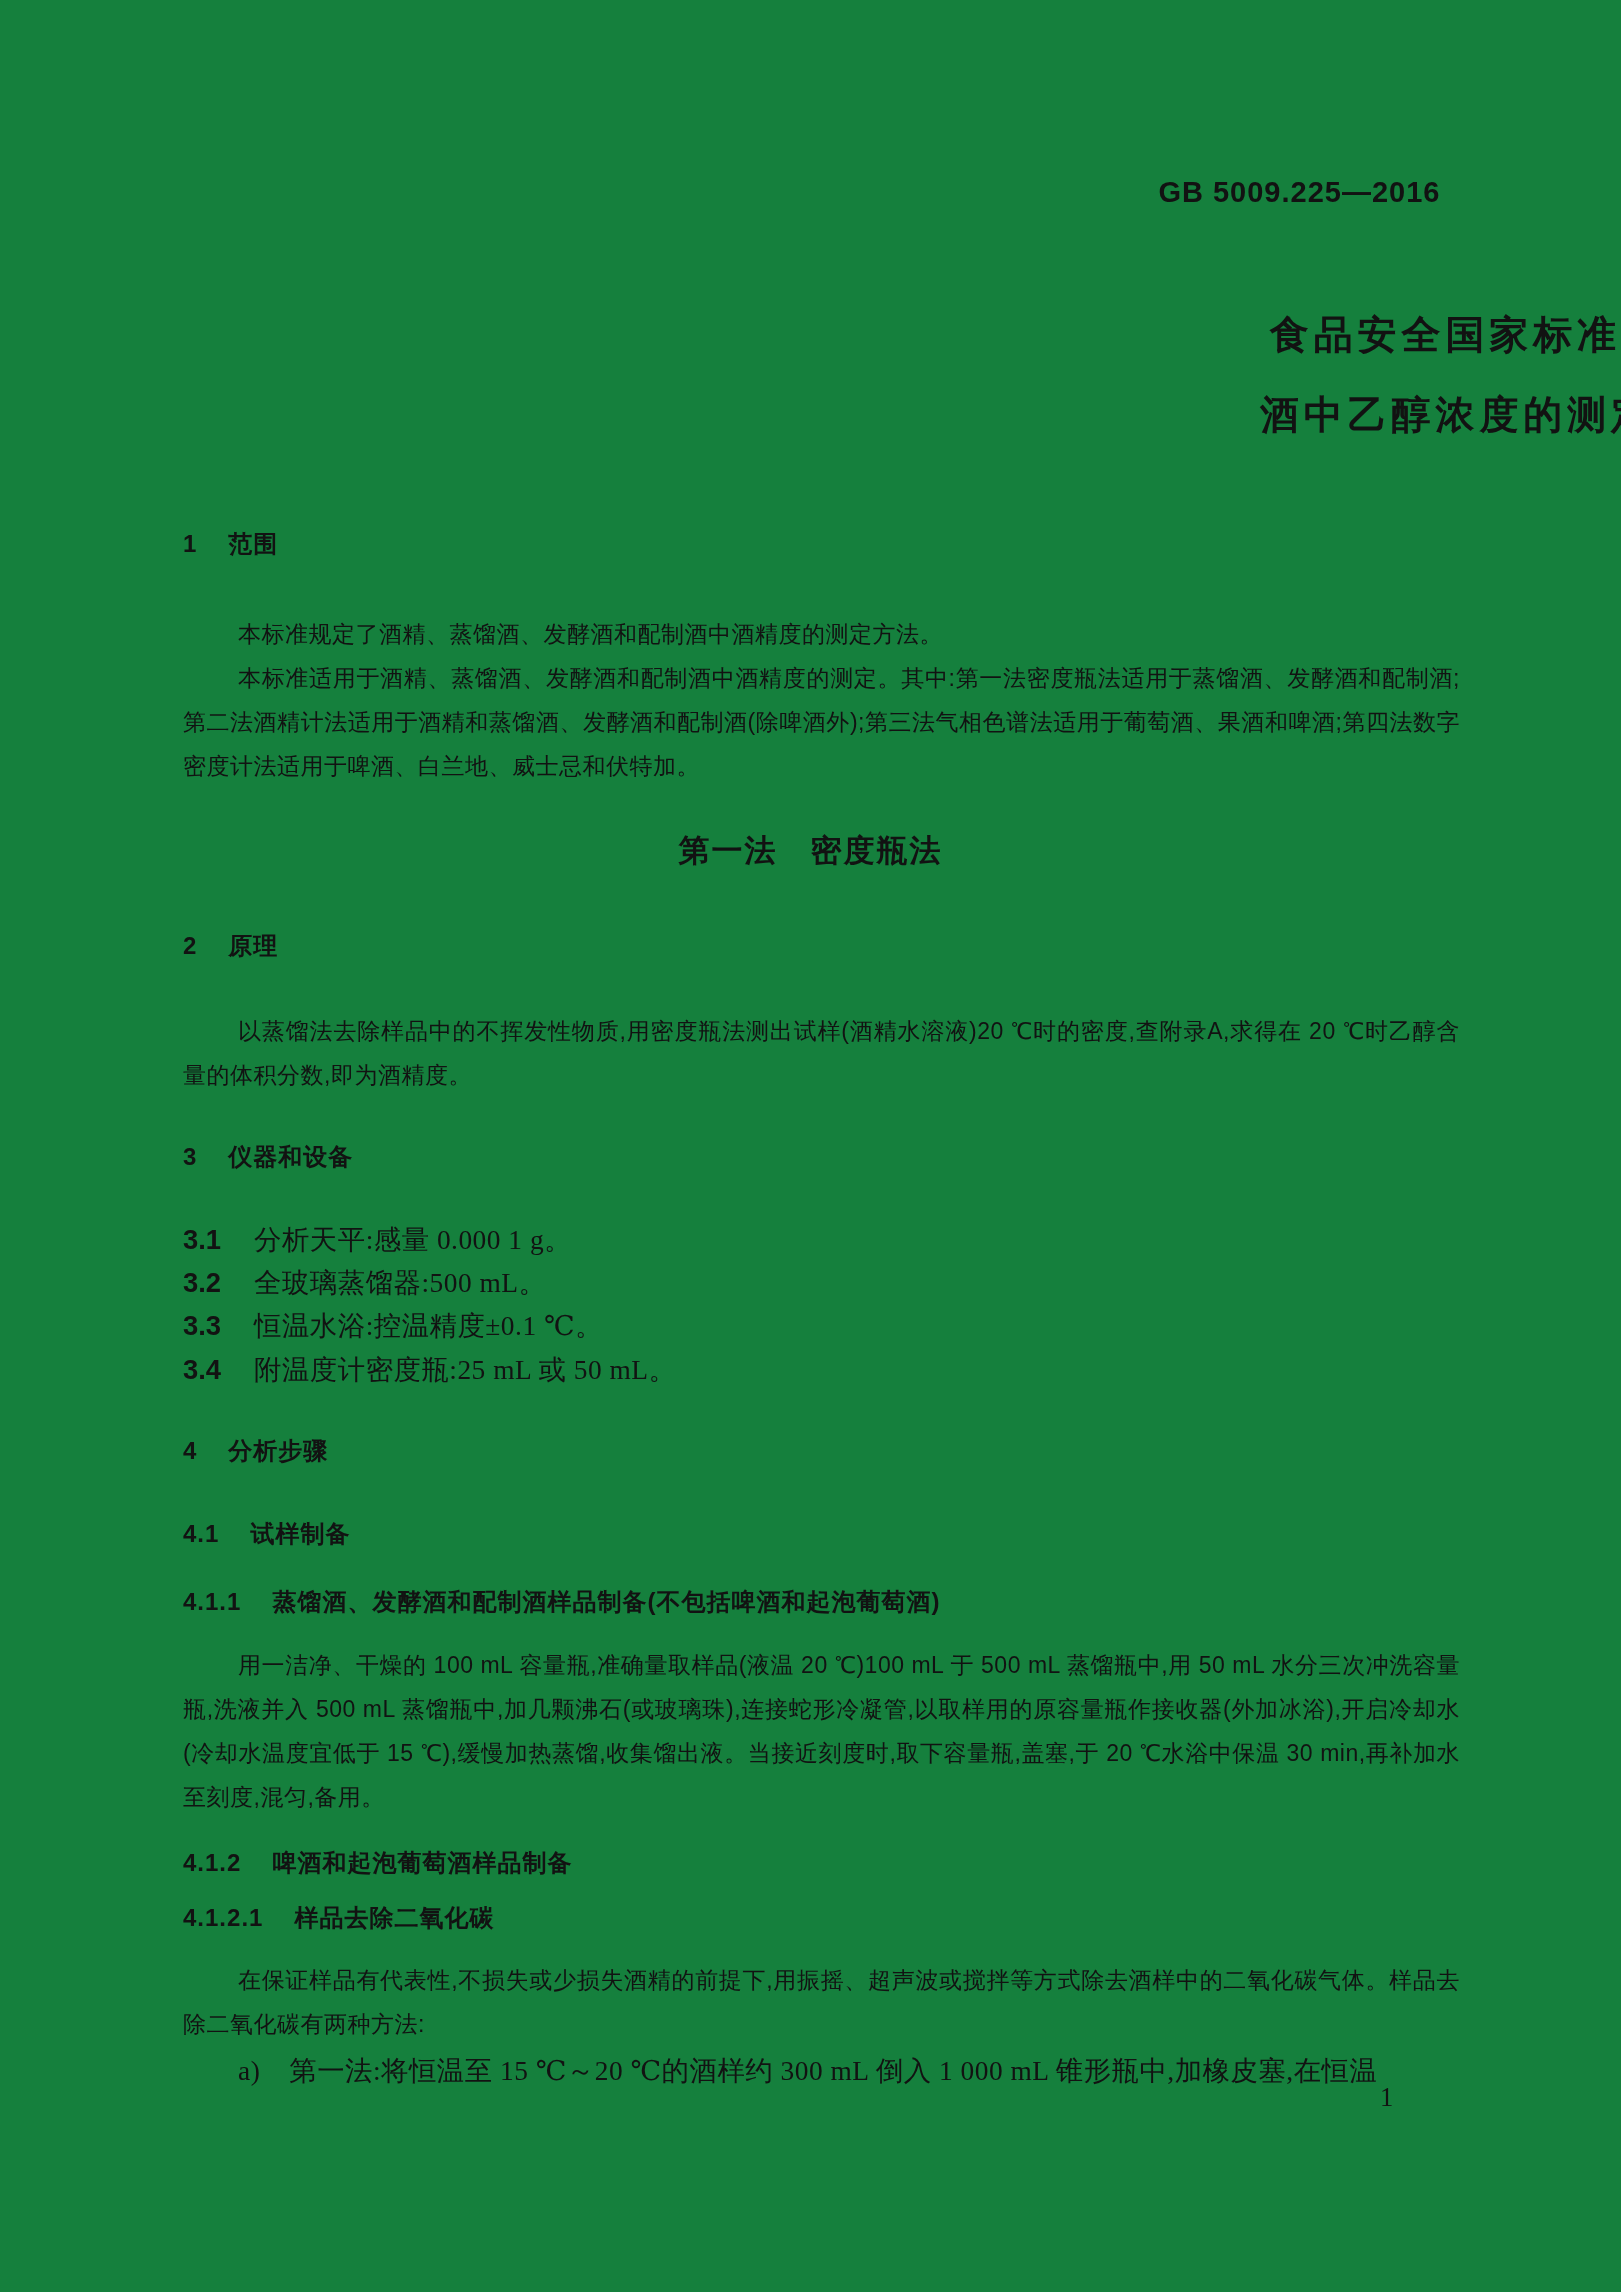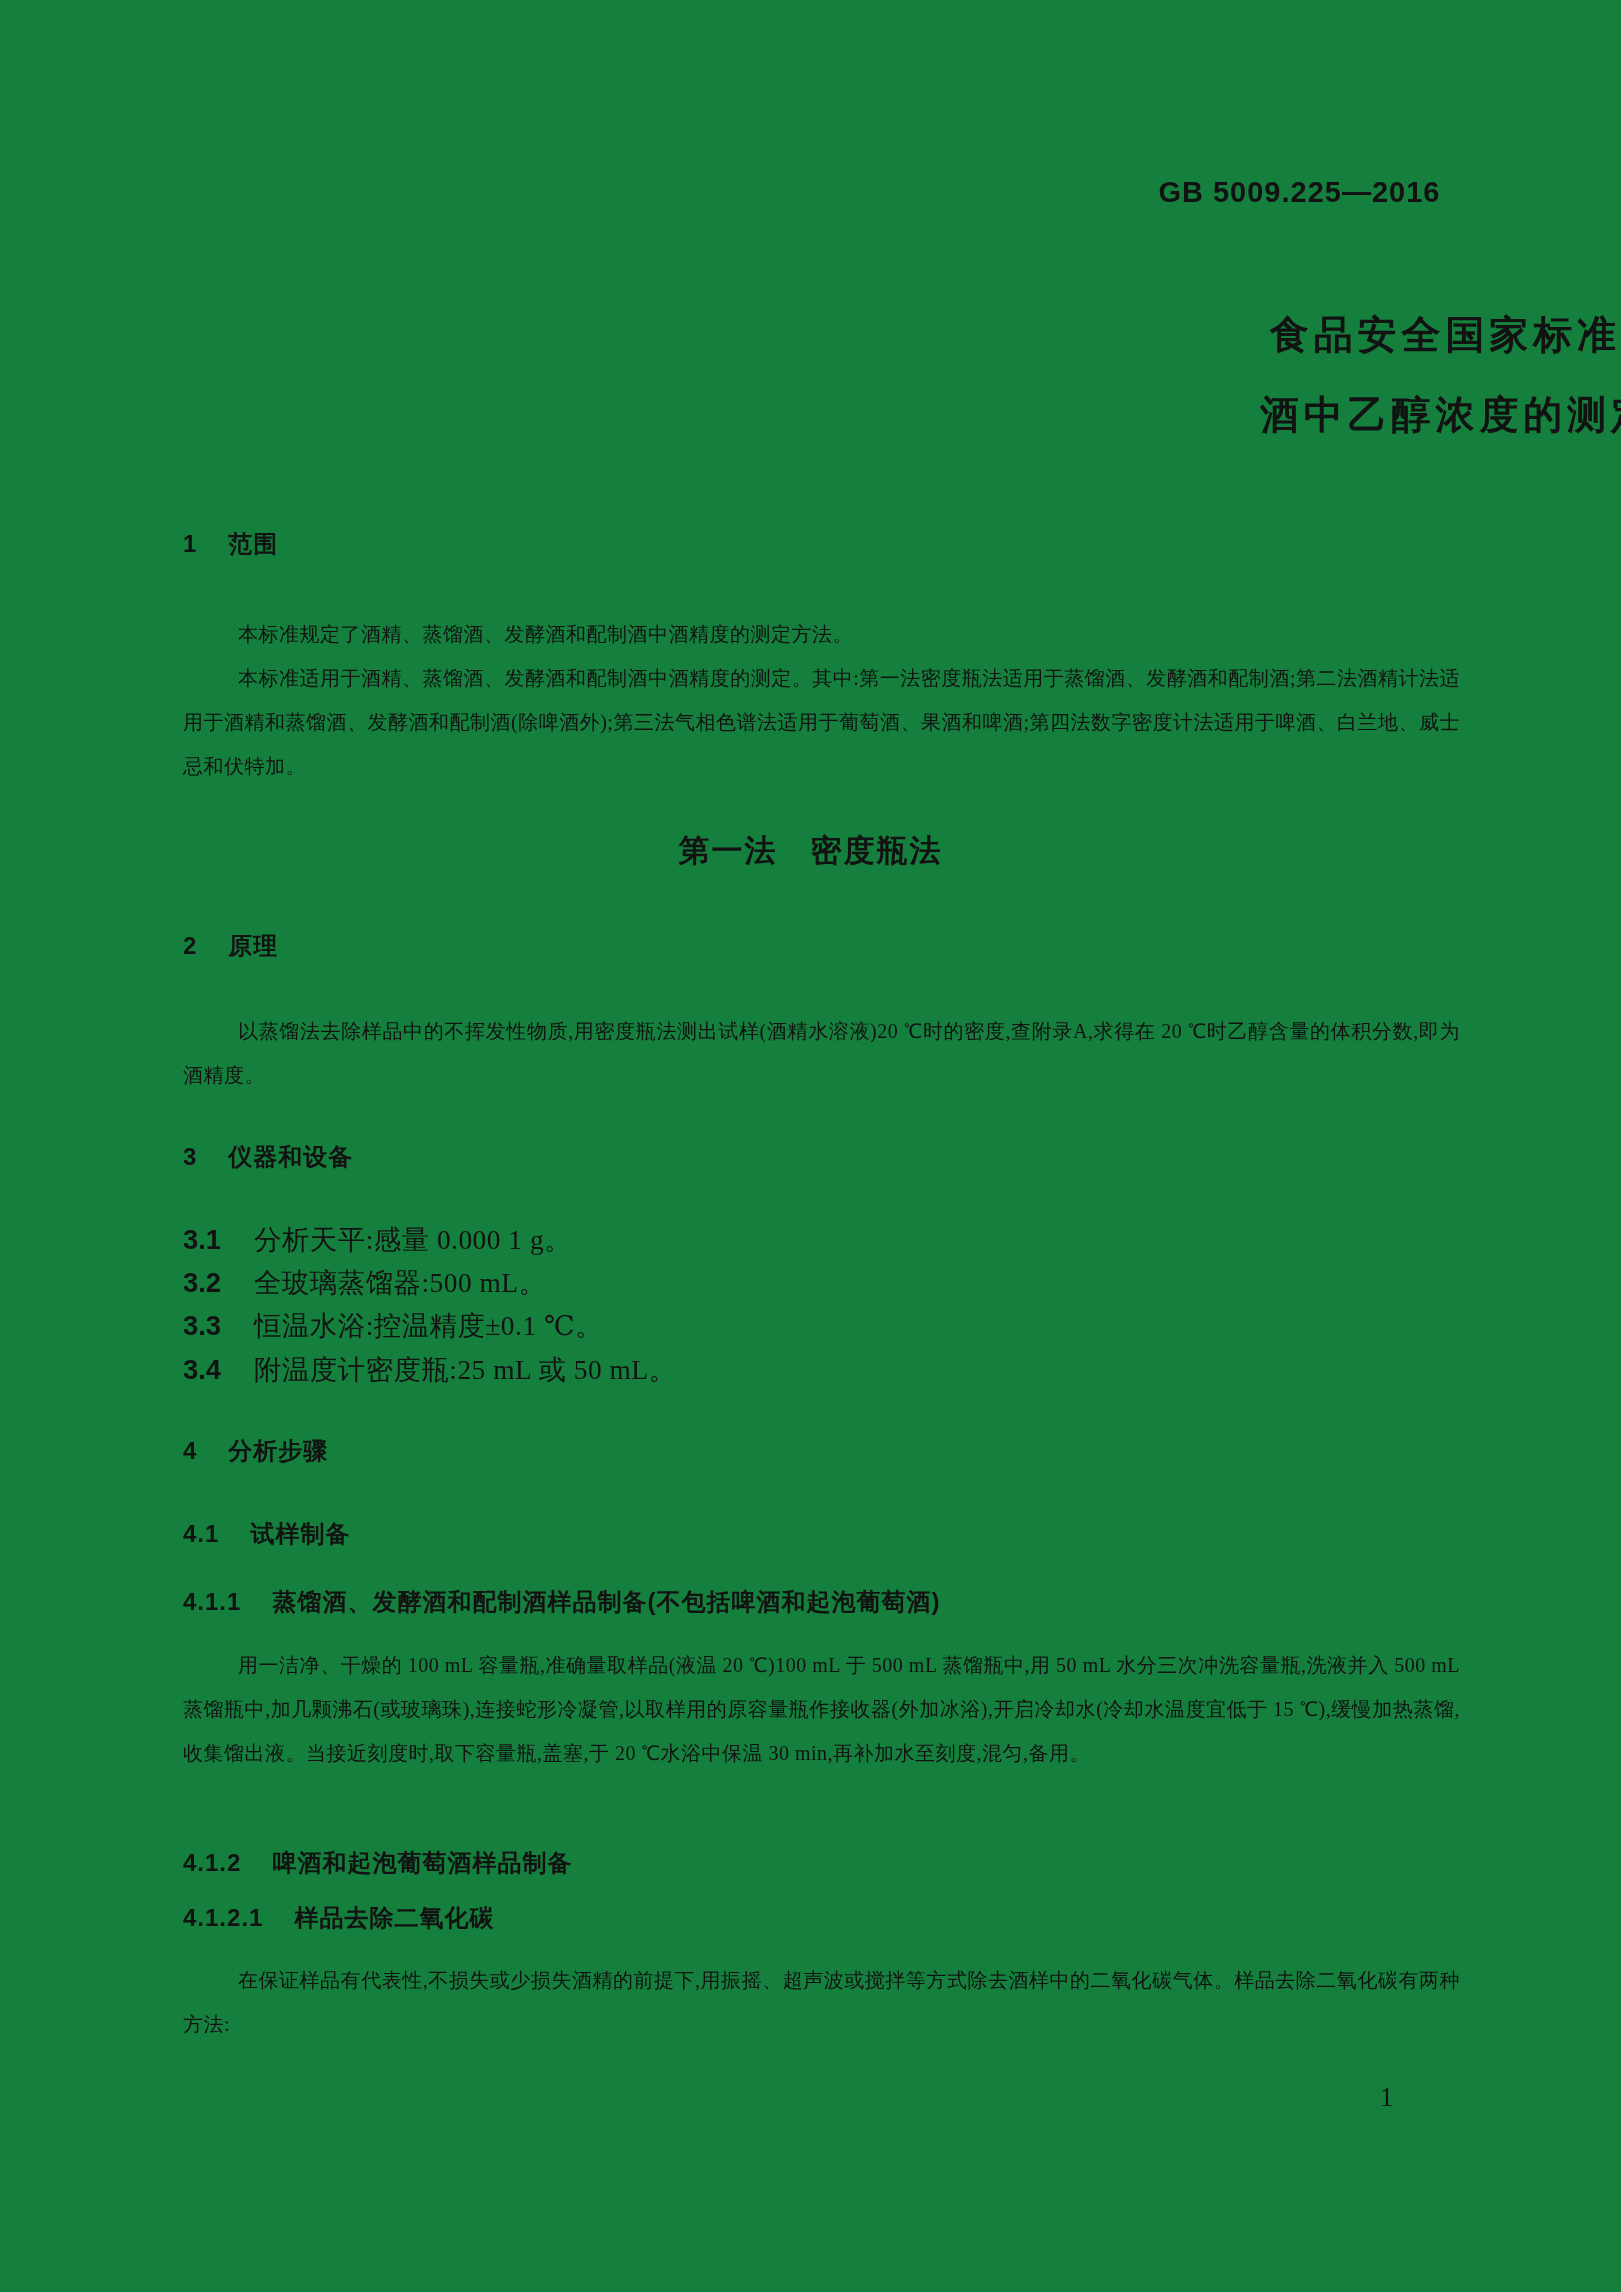--- a/index.html
+++ b/index.html
@@ -39,22 +39,22 @@
   .h-s412      { top:1847px; }
   .h-s4121     { top:1902px; }
 
   .method-h {
     position:absolute; left:0; width:1621px; top:830px; text-align:center;
     font-family:"Liberation Sans","DejaVu Sans",sans-serif; font-weight:700;
     font-size:31px; letter-spacing:2px;
   }
 
   .para {
-    font-family:Liberation Serif, serif;
-    font-size:20px; line-height:44px;
+    font-family:Liberation Sans, sans-serif;
+    font-size:23px; line-height:44px;
     text-align:justify; text-indent:55px; letter-spacing:0.5px;
   }
   .p-scope-1     { top:612px; }
   .p-scope-2     { top:656px; }
   .p-principle-1 { top:1009px; }
   .p-s411-1      { top:1643px; }
   .p-s4121-1     { top:1958px; }
 
   .equip-item { position:absolute; left:183px; width:1277px; font-size:27.4px; line-height:33px; }
   .equip-item .inum {
@@ -135,17 +135,20 @@
   <div class="blk sec-h h-s412">
     <span class="num">4.1.2</span><span>啤酒和起泡葡萄酒样品制备</span>
   </div>
 
   <div class="blk sec-h h-s4121">
     <span class="num">4.1.2.1</span><span>样品去除二氧化碳</span>
   </div>
 
   <div class="blk para p-s4121-1">在保证样品有代表性,不损失或少损失酒精的前提下,用振摇、超声波或搅拌等方式除去酒样中的二氧化碳气体。样品去除二氧化碳有两种方法:</div>
 
+  <div class="blk item-a">
+    <span class="a-label">a)</span><span>第一法:将恒温至 15 ℃～20 ℃的酒样约 300 mL 倒入 1 000 mL 锥形瓶中,加橡皮塞,在恒温</span>
+  </div>
 
   <div class="page-num">1</div>
 
 </div>
 
 
 </body></html>

